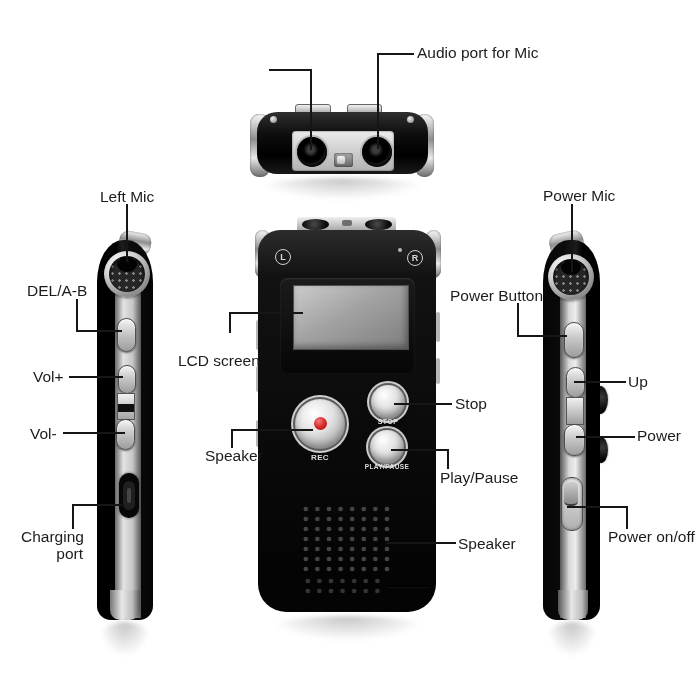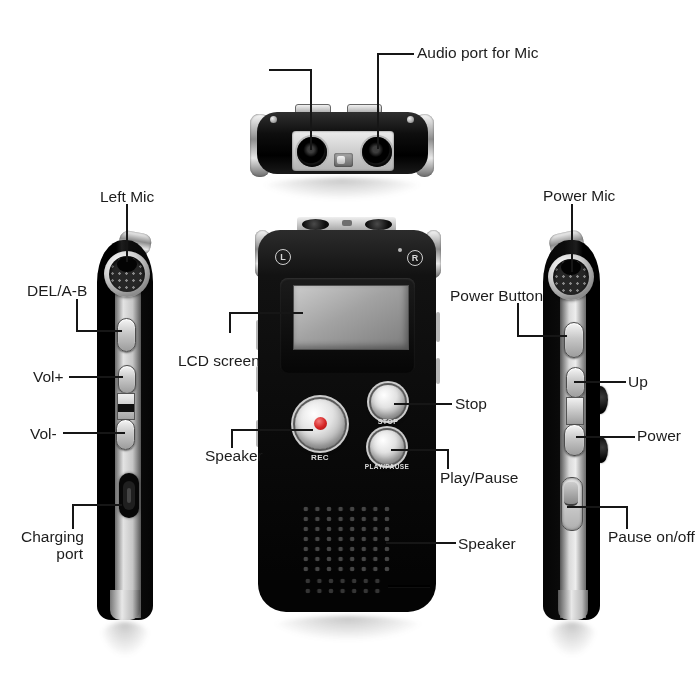--- a/index.html
+++ b/index.html
@@ -227,17 +227,17 @@
   <div class="lbl" style="left:637px;top:427px;">Power</div>
   <div class="ln hl" style="left:576px;top:436px;width:59px;"></div>
 
   <div class="lbl" style="left:440px;top:469px;">Play/Pause</div>
   <div class="ln hl" style="left:391px;top:449px;width:58px;"></div>
   <div class="ln vl" style="left:447px;top:449px;height:20px;"></div>
 
   <div class="lbl" style="left:458px;top:535px;">Speaker</div>
   <div class="ln hl" style="left:386px;top:542px;width:70px;"></div>
 
-  <div class="lbl" style="left:608px;top:528px;">Pause on/off</div>
+  <div class="lbl" style="left:608px;top:528px;">Power on/off</div>
   <div class="ln hl" style="left:567px;top:506px;width:61px;"></div>
   <div class="ln vl" style="left:626px;top:506px;height:23px;"></div>
 
 </div>
 
 </body></html>

